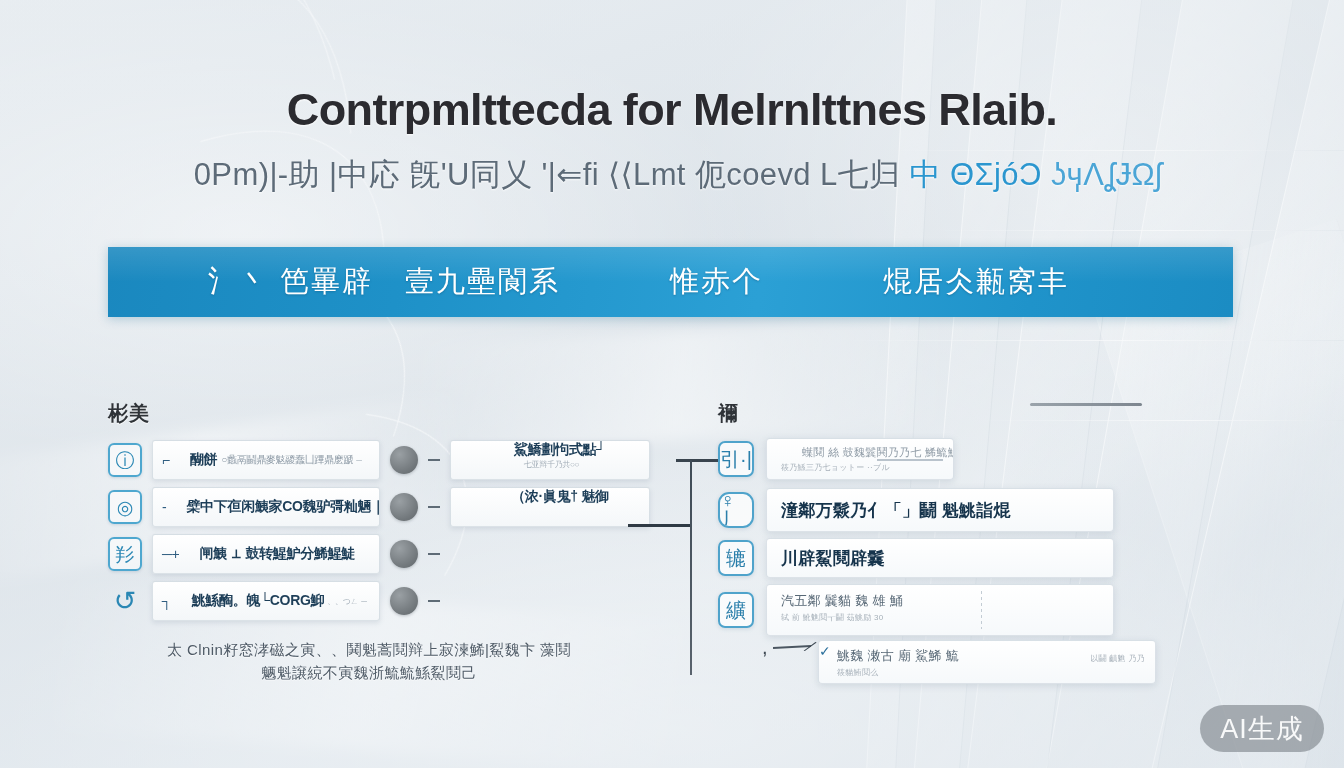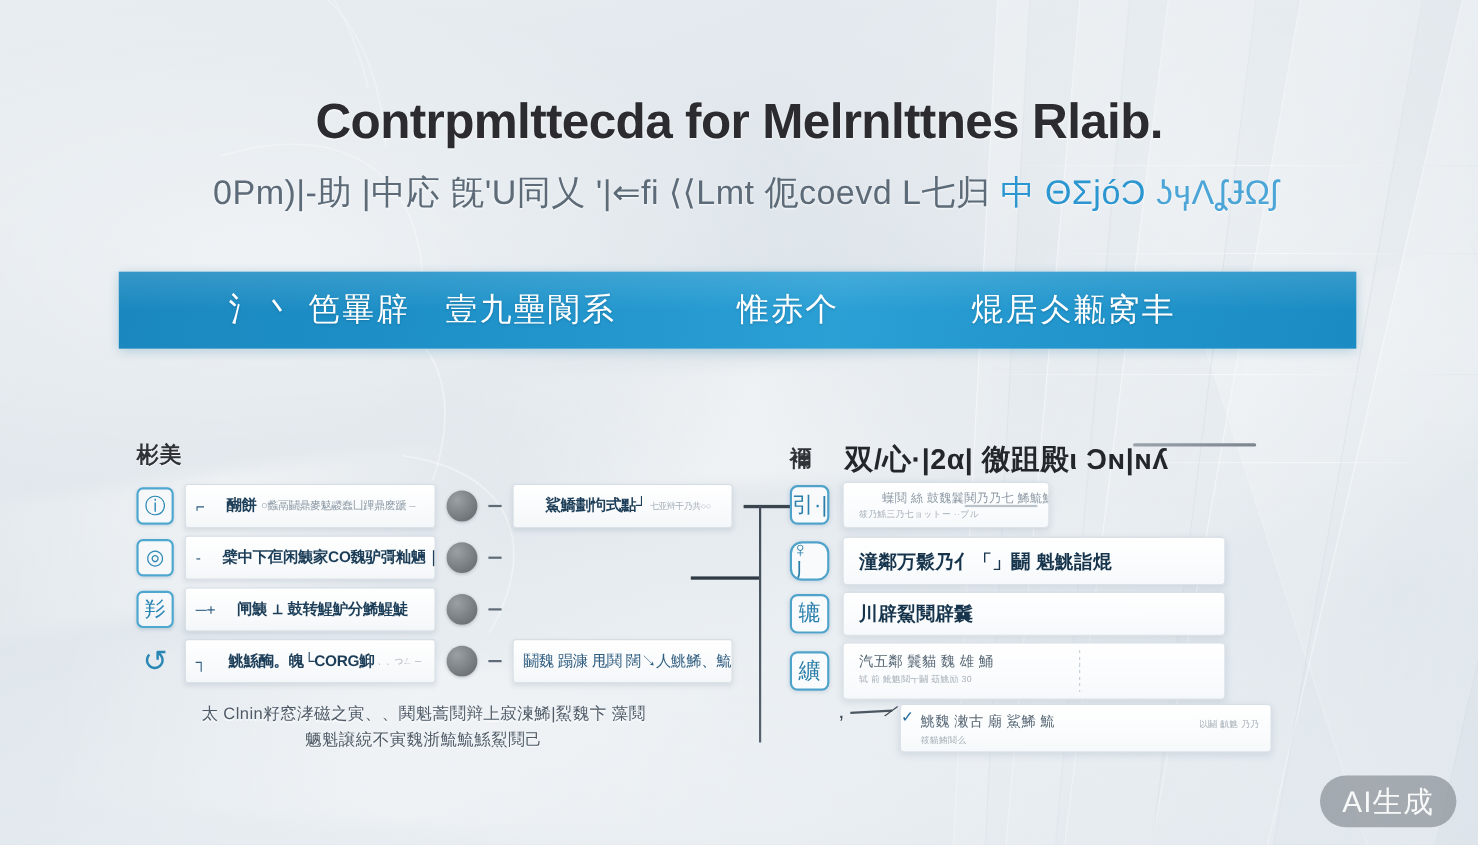--- a/index.html
+++ b/index.html
@@ -128,21 +128,21 @@
     white-space:nowrap;
     position:relative; z-index:2;
     text-shadow:0 1px 2px rgba(12,70,102,.35);
   }
   .nav-i1{ margin-left:32px; }
   .nav-i2{ margin-left:100px; }
   .nav-i3{ margin-left:110px; }
   .nav-i4{ margin-left:120px; }
 
   
-  .col-left  { position:absolute; left:124px; top:400px; width:520px; }
+  .col-left  { position:absolute; left:108px; top:400px; width:520px; }
   .col-right { position:absolute; left:718px; top:392px; width:440px; }
 
   .col-heading {
     font-size:20px; color:#2f3338; font-weight:600;
     letter-spacing:1px; white-space:nowrap;
     text-shadow:0 1px 1px rgba(255,255,255,.85);
   }
   .col-heading-right {
     position:absolute; left:718px; top:400px;
     display:flex; align-items:center; gap:30px;
@@ -180,21 +180,21 @@
     height:40px;
     background:linear-gradient(180deg,#ffffff,#f4f7f9);
     border:1px solid rgba(190,202,212,.55);
     border-radius:3px;
     box-shadow:0 2px 5px rgba(110,130,150,.18);
     display:flex; align-items:center;
     padding:0 9px;
     overflow:hidden;
   }
   .chip-a { width:228px; }
-  .chip-b { width:200px; }
+  .chip-b { width:200px;flex-direction:column; }
 
   .chip-txt {
     font-size:14px; color:#2f5d80; white-space:nowrap;
     letter-spacing:-.3px;
   }
   .chip-txt.sm  { font-size:10px; color:#8d9aa6; margin-left:4px; }
   .chip-txt.xs  { font-size:8px;  color:#a3aeb8; margin-left:3px; }
   .chip-txt.dark{ color:#1d3e58; font-weight:700;padding-left:20px; }
 
   .dot-bullet {
@@ -381,20 +381,23 @@
 
       <div class="lrow" style="top:87px;">
         <span class="l-icon">◎</span>
         <div class="chip chip-a">
           <span class="chip-txt">-</span>
           <span class="chip-txt dark">檗中下亱闲鮧家CO魏驴彁籼魎｜</span>
           <span class="chip-txt xs">──</span>
         </div>
         <span class="dot-bullet"></span>
         <span class="dash"></span>
+        <div class="chip chip-b">
+          <span class="chip-txt dark">（浓·眞鬼† 魅御</span>
+        </div>
       </div>
 
       <div class="lrow" style="top:134px;">
         <span class="l-icon">羏</span>
         <div class="chip chip-a">
           <span class="chip-txt">─+</span>
           <span class="chip-txt dark">闸鮧 ⊥ 鼓转鯹魲分鯑鯹鯐</span>
         </div>
         <span class="dot-bullet"></span>
         <span class="dash"></span>
@@ -403,32 +406,28 @@
       <div class="lrow" style="top:181px;">
         <span class="l-icon plain">↺</span>
         <div class="chip chip-a">
           <span class="chip-txt">┐</span>
           <span class="chip-txt dark">鮡鯀醄。魄└CORG鮣</span>
           <span class="chip-txt xs">、、つㄥ</span>
           <span class="chip-txt xs">─</span>
         </div>
         <span class="dot-bullet"></span>
         <span class="dash"></span>
-        <div class="chip chip-b">
-          <span class="chip-txt">鬭魏 蹋漮 甩鬨 闊↘人鮡鯑、鯍</span>
-        </div>
       </div>
 
       <div class="left-caption">太 Clnin籽窓涍磁之寅、、鬨魁蒿鬩辩上寂湅鯑|鮤魏卞
 藻鬩魉魁譲綂不寅魏浙鯍鯍鯀鮤鬩己</div>
     </div>
 
     <div class="col-heading-right">
       <span class="rh-mark">襧</span>
-      <span class="rh-text">双/心·|2α| 徼跙殿ι Ɔɴ|ɴʎ</span>
     </div>
     <div class="rh-rule"></div>
 
     <div class="tree-h-mid"></div>
     <div class="tree-h-top"></div>
     <div class="tree-v"></div>
     <div class="tree-comma">,</div>
     <div class="tree-tick"></div>
     <div class="tree-slash">⁄</div>
 

